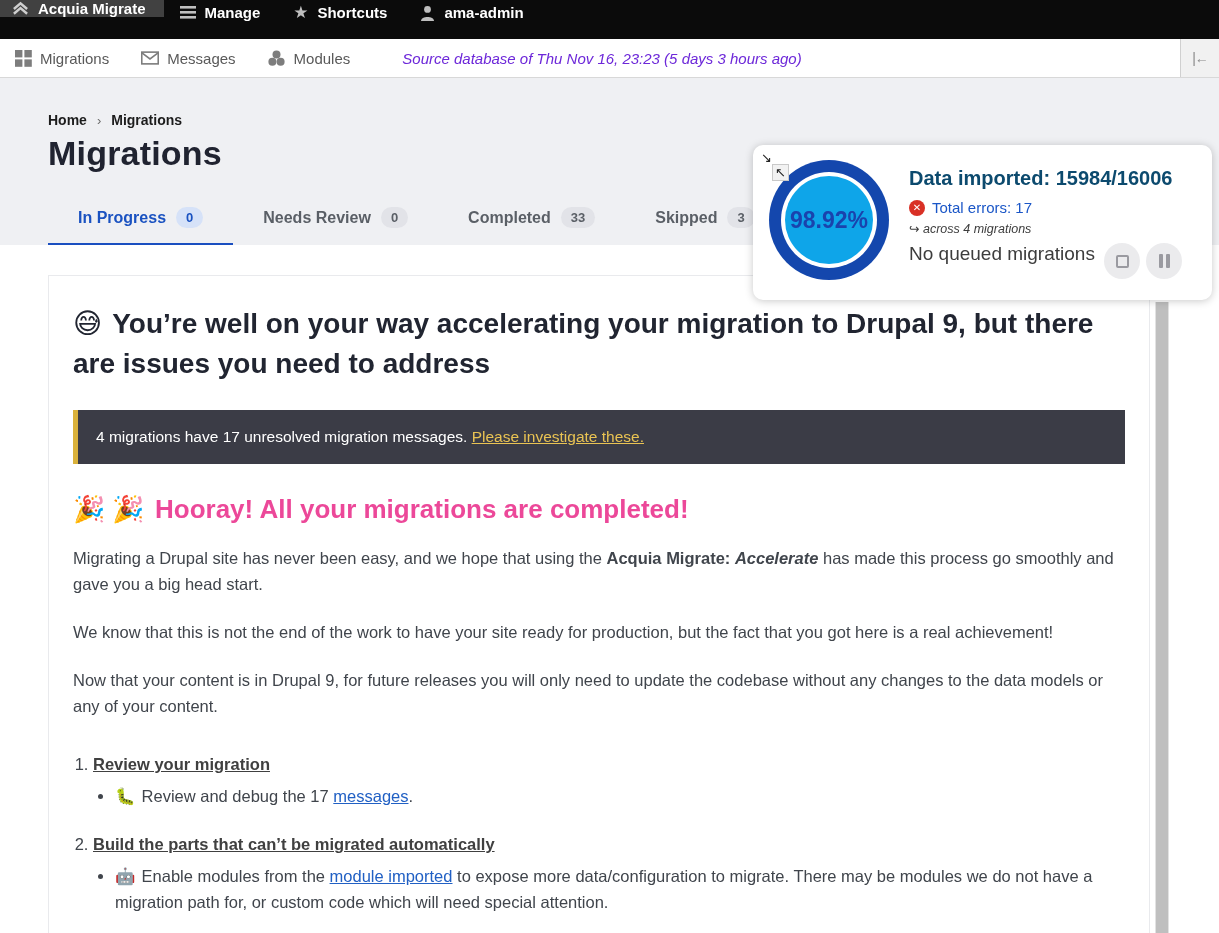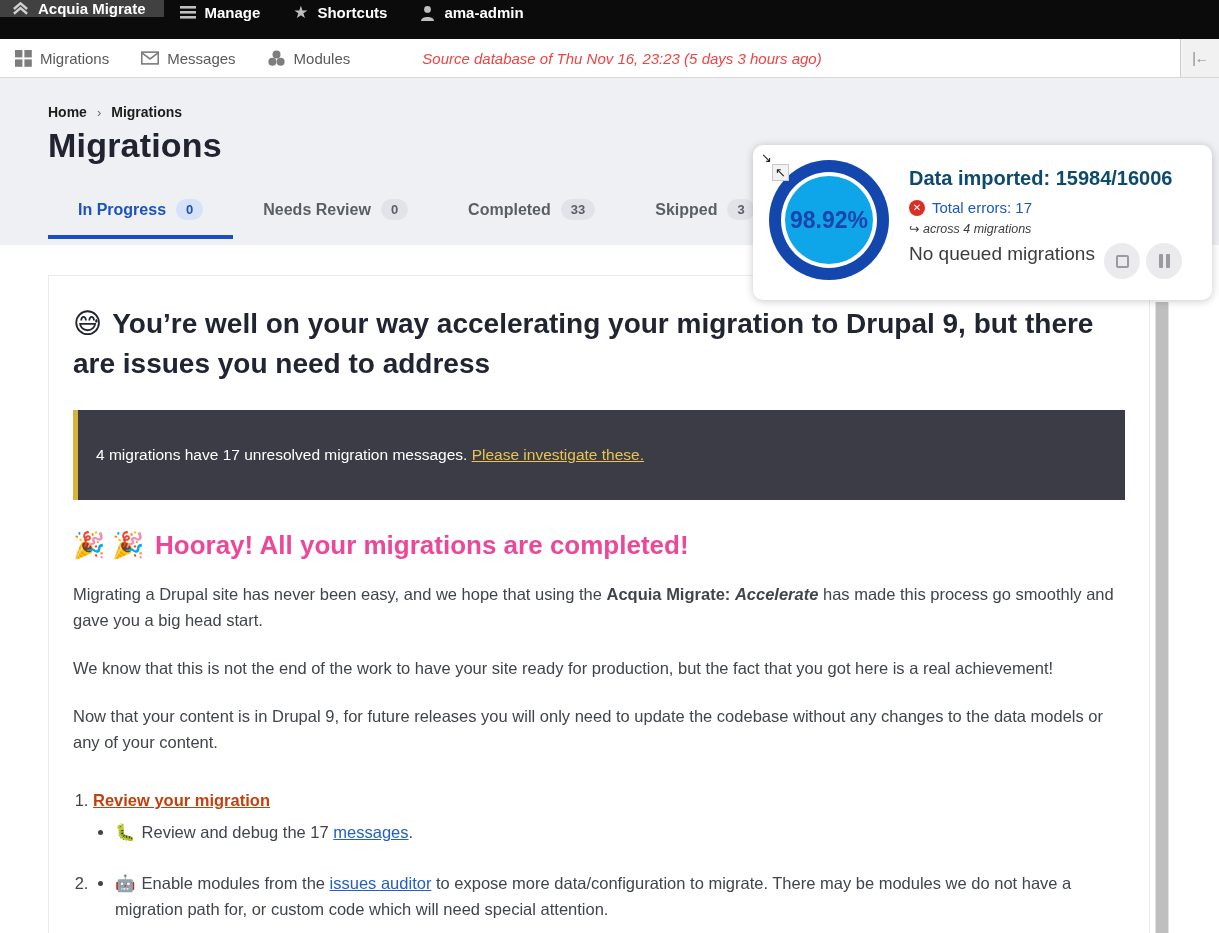--- a/index.html
+++ b/index.html
@@ -12,54 +12,54 @@
   .brand { background:#414141; display:flex; align-items:center; gap:9px; padding:0 18px 0 12px; font-weight:700; font-size:15px; }
   .admin-item { display:flex; align-items:center; gap:8px; padding:4px 16px; font-weight:700; font-size:15px; }
   .abar-ic { width:17px; height:17px; display:inline-flex; align-items:center; justify-content:center; }
   .abar-ic svg { display:block; }
 
   
   .toolbar { height:39px; background:#fff; display:flex; align-items:center; border-bottom:1px solid #d8d8d8; position:relative; }
   .tb-item { display:flex; align-items:center; gap:8px; padding:0 16px; font-size:15px; color:#595959; }
   .tb-item:first-child { padding-left:14px; }
   .tb-ic { width:18px; height:18px; display:inline-flex; align-items:center; justify-content:center; }
-  .tb-source { font-style:italic; color:#ef4444; font-size:15px; margin-left:56px; }
+  .tb-source { font-style:italic; color:#6d28d9; font-size:15px; margin-left:36px; }
   .tb-toggle { position:absolute; right:0; top:0; width:39px; height:38px; background:#f1f1f1; border-left:1px solid #d0d0d0; display:flex; align-items:center; justify-content:center; color:#8a8a8a; font-size:14px; letter-spacing:-1px; cursor:pointer; }
 
   
   .page-head { background:#eff0f3; padding:26px 48px 0 48px; height:167px; }
-  .breadcrumb { font-size:14px; font-weight:700; color:#1c1c1c; display:flex; align-items:center; gap:10px; }
+  .breadcrumb { font-size:14px; font-weight:700; color:#1c1c1c; display:flex; align-items:center; gap:10px;margin-top:8px; }
   .crumb-sep { color:#6a6a6a; font-weight:400; font-size:13px; }
   .page-title { font-size:34px; font-weight:800; color:#202330; margin-top:6px; letter-spacing:.2px; }
   .tabs { display:flex; margin-top:21px; }
   .tab { display:flex; align-items:center; gap:10px; padding:13px 30px 15px 30px; font-size:16px; font-weight:700; color:#5a5f66; cursor:pointer; border-bottom:4px solid transparent; }
   .tab.active { color:#1a52c1; border-bottom-color:#1a4fc0; }
   .badge { font-size:13px; font-weight:700; background:#e2e3e8; color:#5a5f66; border-radius:11px; padding:3px 10px; }
   .tab.active .badge { background:#d6e2f8; color:#1a52c1; }
 
   
   .content { background:#fff; position:relative; height:688px; }
   .panel { position:absolute; left:48px; right:69px; top:30px; bottom:-2px; background:#fff; border:1px solid #e9eaed; border-bottom:none; padding:28px 24px 0 24px; }
   .h-intro { font-size:28px; font-weight:700; color:#212531; line-height:1.42; margin-bottom:26px; }
   .h-emoji { margin-right:10px; }
-  .alert { background:#3b3c46; border-left:5px solid #d9b13b; color:#fff; font-size:15.5px; padding:36px 18px; margin-bottom:30px; }
+  .alert { background:#3b3c46; border-left:5px solid #d9b13b; color:#fff; font-size:15.5px; padding:18px 18px; margin-bottom:30px; }
   .h-hooray { font-size:26px; font-weight:700; color:#ec4899; margin-bottom:20px; }
   .para { font-size:16.5px; color:#40454c; line-height:1.58; margin-bottom:22px; }
   .steps { margin:36px 0 0 20px; font-size:16.5px; color:#40454c; }
   .steps > li { margin-bottom:26px; }
   .step-title { font-size:16.5px; }
   .sub-list { list-style:disc; margin:10px 0 0 22px; }
   .sub-list > li { margin-bottom:8px; line-height:1.55; }
   .li-emoji { margin-right:6px; }
 
   .seg-bold { font-weight:700; }
   .seg-bold-italic { font-weight:700; font-style:italic; }
   a.seg-link { color:#2160c4; text-decoration:underline; }
   a.seg-gold-link { color:#e9c353; text-decoration:underline; }
-  a.seg-dark-link { color:#c2410c; font-weight:700; text-decoration:underline; }
+  a.seg-dark-link { color:#404040; font-weight:700; text-decoration:underline; }
 
   
   .progress-card { position:absolute; left:753px; top:145px; width:459px; height:155px; background:#fff; border-radius:10px; box-shadow:0 1px 8px rgba(0,0,0,.22); padding:14px 16px; display:flex; gap:20px; z-index:20; }
   .ring { width:120px; height:120px; border-radius:50%; background:#1447ad; display:flex; align-items:center; justify-content:center; flex:0 0 auto; margin-top:1px; }
   .ring-gap { width:96px; height:96px; border-radius:50%; background:#fff; display:flex; align-items:center; justify-content:center; }
   .ring-fill { width:88px; height:88px; border-radius:50%; background:#0ea5e9; display:flex; align-items:center; justify-content:center; }
   .pct { font-size:23px; font-weight:700; color:#1a43ad; }
   .pc-body { padding-top:8px; }
   .pc-title { font-size:20px; font-weight:800; color:#0c4a6e; margin-bottom:9px; }
   .pc-errors { display:flex; align-items:center; gap:7px; font-size:15px; margin-bottom:5px; }
@@ -197,23 +197,24 @@
     <ol class="steps">
       <li>
         <span class="step-title"><a class="seg-dark-link">Review your migration</a></span>
         <ul class="sub-list">
           <li>
             <span class="li-emoji">🐛</span><span><span>Review and debug the 17 </span><a class="seg-link">messages</a><span>.</span></span>
           </li>
         </ul>
       </li>
       <li>
+        <span class="step-title"><a class="seg-dark-link">Build the parts that can’t be migrated automatically</a></span>
         <ul class="sub-list">
           <li>
-            <span class="li-emoji">🤖</span><span><span>Enable modules from the </span><a class="seg-link">issues auditor</a><span> to expose more data/configuration to migrate. There may be modules we do not have a migration path for, or custom code which will need special attention.</span></span>
+            <span class="li-emoji">🤖</span><span><span>Enable modules from the </span><a class="seg-link">module imported</a><span> to expose more data/configuration to migrate. There may be modules we do not have a migration path for, or custom code which will need special attention.</span></span>
           </li>
 
         </ul>
       </li>
     </ol>
   </div>
 </main>
 
 <div class="progress-card">
   <span class="cursor-a">↘</span>

